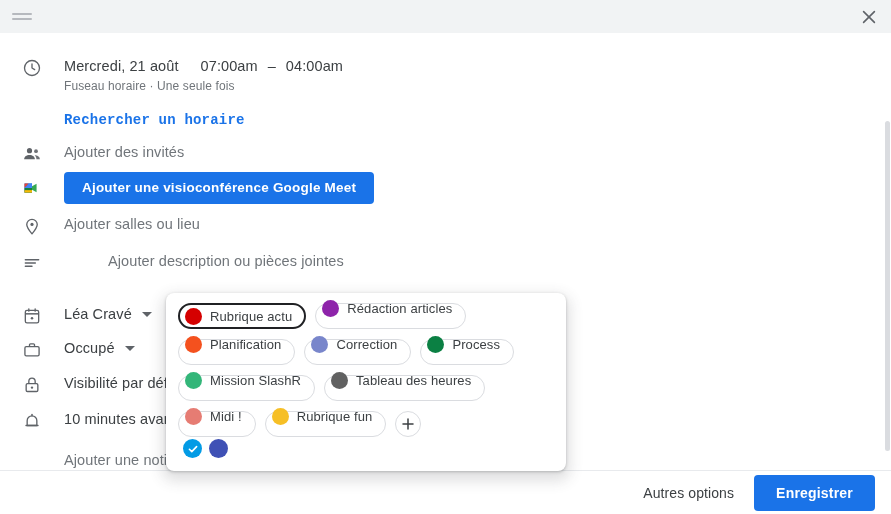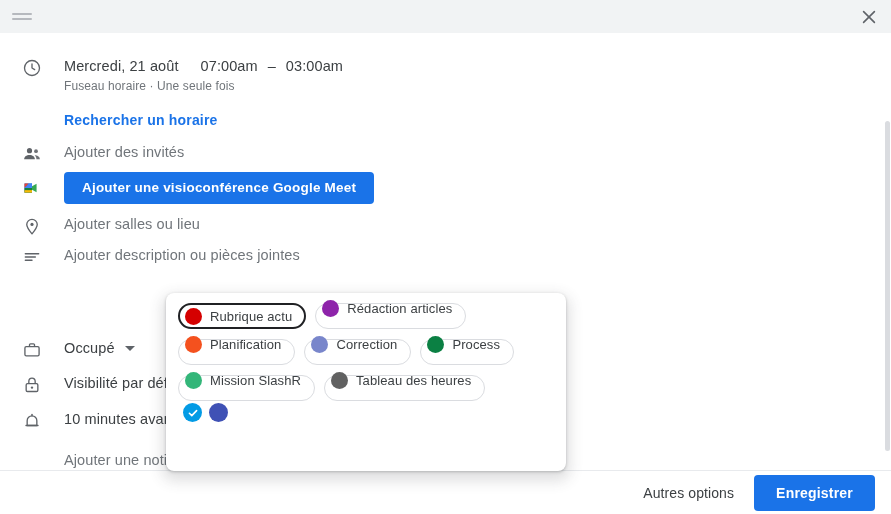--- a/index.html
+++ b/index.html
@@ -104,20 +104,21 @@
     line-height: 19px;
     letter-spacing: .1px;
     cursor: text;
   }
   .link-blue {
     font-size: 14px;
     color: #1a73e8;
     font-weight: bold;
     letter-spacing: .2px;
     cursor: pointer;
+    font-family: Liberation Mono, monospace;
   }
   .timecols { display: flex; align-items: baseline; }
   .timecols .dt { margin-right: 22px; }
   .timecols .dash { margin: 0 10px; color: #3c4043; }
 
   
   .meet-btn {
     background: #1a73e8;
     color: #ffffff;
     font-size: 13.5px;
@@ -292,21 +293,21 @@
         <svg width="20" height="20" viewBox="0 0 24 24" fill="none" stroke="#5f6368" stroke-width="1.6">
           <circle cx="12" cy="12" r="9"></circle>
           <path d="M12 7.2 V12 L15.2 14" stroke-linecap="round" stroke-linejoin="round"></path>
         </svg>
       </div>
       <div>
         <div class="timecols">
           <span class="txt-primary dt">Mercredi, 21 août</span>
           <span class="txt-primary">07:00am</span>
           <span class="txt-primary dash">–</span>
-          <span class="txt-primary">03:00am</span>
+          <span class="txt-primary">04:00am</span>
         </div>
         <div class="txt-secondary">Fuseau horaire · Une seule fois</div>
         <div style="height:17px;"></div>
         <div class="link-blue">Rechercher un horaire</div>
       </div>
     </div>
 
     <div class="row" style="top:110px;">
       <div class="icon-cell">
         <svg width="20" height="20" viewBox="0 0 24 24" fill="#5f6368">
@@ -336,29 +337,43 @@
     <div class="row" style="top:182px;">
       <div class="icon-cell">
         <svg width="20" height="20" viewBox="0 0 24 24" fill="none" stroke="#5f6368" stroke-width="1.6">
           <path d="M12 21.5c4.2-5 6.3-8.2 6.3-11.2A6.3 6.3 0 0 0 5.7 10.3c0 3 2.1 6.2 6.3 11.2Z" stroke-linejoin="round"></path>
           <circle cx="12" cy="10.1" r="1.9" fill="#5f6368" stroke="none"></circle>
         </svg>
       </div>
       <div class="txt-muted">Ajouter salles ou lieu</div>
     </div>
 
-    <div class="row" style="top:213px;">
+    <div class="row" style="top:219px;gap:44px;">
       <div class="icon-cell">
         <svg width="20" height="20" viewBox="0 0 24 24" stroke="#5f6368" stroke-width="1.7" stroke-linecap="round">
           <path d="M4 8 H20 M4 12 H16 M4 16 H12"></path>
         </svg>
       </div>
       <div class="txt-muted">Ajouter description ou pièces jointes</div>
     </div>
 
+    <div class="row" style="top:272px;">
+      <div class="icon-cell">
+        <svg width="20" height="20" viewBox="0 0 24 24" fill="none" stroke="#5f6368" stroke-width="1.6">
+          <rect x="4" y="5.2" width="16" height="15" rx="2"></rect>
+          <path d="M4 9.4 H20" stroke-width="1.8"></path>
+          <path d="M8.2 3.4 V6.2 M15.8 3.4 V6.2" stroke-linecap="round"></path>
+          <circle cx="12" cy="14.6" r="1.5" fill="#5f6368" stroke="none"></circle>
+        </svg>
+      </div>
+      <div class="dd">
+        <span class="txt-primary">Léa Cravé</span>
+        <span class="caret"></span>
+      </div>
+    </div>
 
     <div class="row" style="top:306px;">
       <div class="icon-cell">
         <svg width="20" height="20" viewBox="0 0 24 24" fill="none" stroke="#5f6368" stroke-width="1.6">
           <rect x="3.5" y="8" width="17" height="11" rx="1.6"></rect>
           <path d="M9 8 V5.8 A1.2 1.2 0 0 1 10.2 4.6 H13.8 A1.2 1.2 0 0 1 15 5.8 V8" stroke-linejoin="round"></path>
         </svg>
       </div>
       <div class="dd">
         <span class="txt-primary">Occupé</span>
@@ -428,20 +443,35 @@
         <div class="chip-line">
           <div class="chip">
             <span class="swatch" style="background: rgb(51, 182, 121);"></span>
             <span>Mission SlashR</span>
           </div>
           <div class="chip">
             <span class="swatch" style="background: rgb(97, 97, 97);"></span>
             <span>Tableau des heures</span>
           </div>
         </div>
+        <div class="chip-line">
+          <div class="chip">
+            <span class="swatch" style="background: rgb(230, 124, 115);"></span>
+            <span>Midi !</span>
+          </div>
+          <div class="chip">
+            <span class="swatch" style="background: rgb(246, 191, 38);"></span>
+            <span>Rubrique fun</span>
+          </div>
+          <div class="add-chip">
+            <svg width="14" height="14" viewBox="0 0 14 14" stroke="#3c4043" stroke-width="1.5" stroke-linecap="round">
+              <path d="M7 2 V12 M2 7 H12"></path>
+            </svg>
+          </div>
+        </div>
       </div>
     <div class="dot-line" id="dot-line">
         <div class="dot" style="background: rgb(3, 155, 229);">
           <svg width="12" height="12" viewBox="0 0 14 14" stroke="#ffffff" stroke-width="1.9" fill="none" stroke-linecap="round" stroke-linejoin="round">
             <path d="M2.8 7.3 L5.6 10 L11.2 4.3"></path>
           </svg>
         </div>
         <div class="dot" style="background: rgb(63, 81, 181);"></div>
       </div>
   </div>

